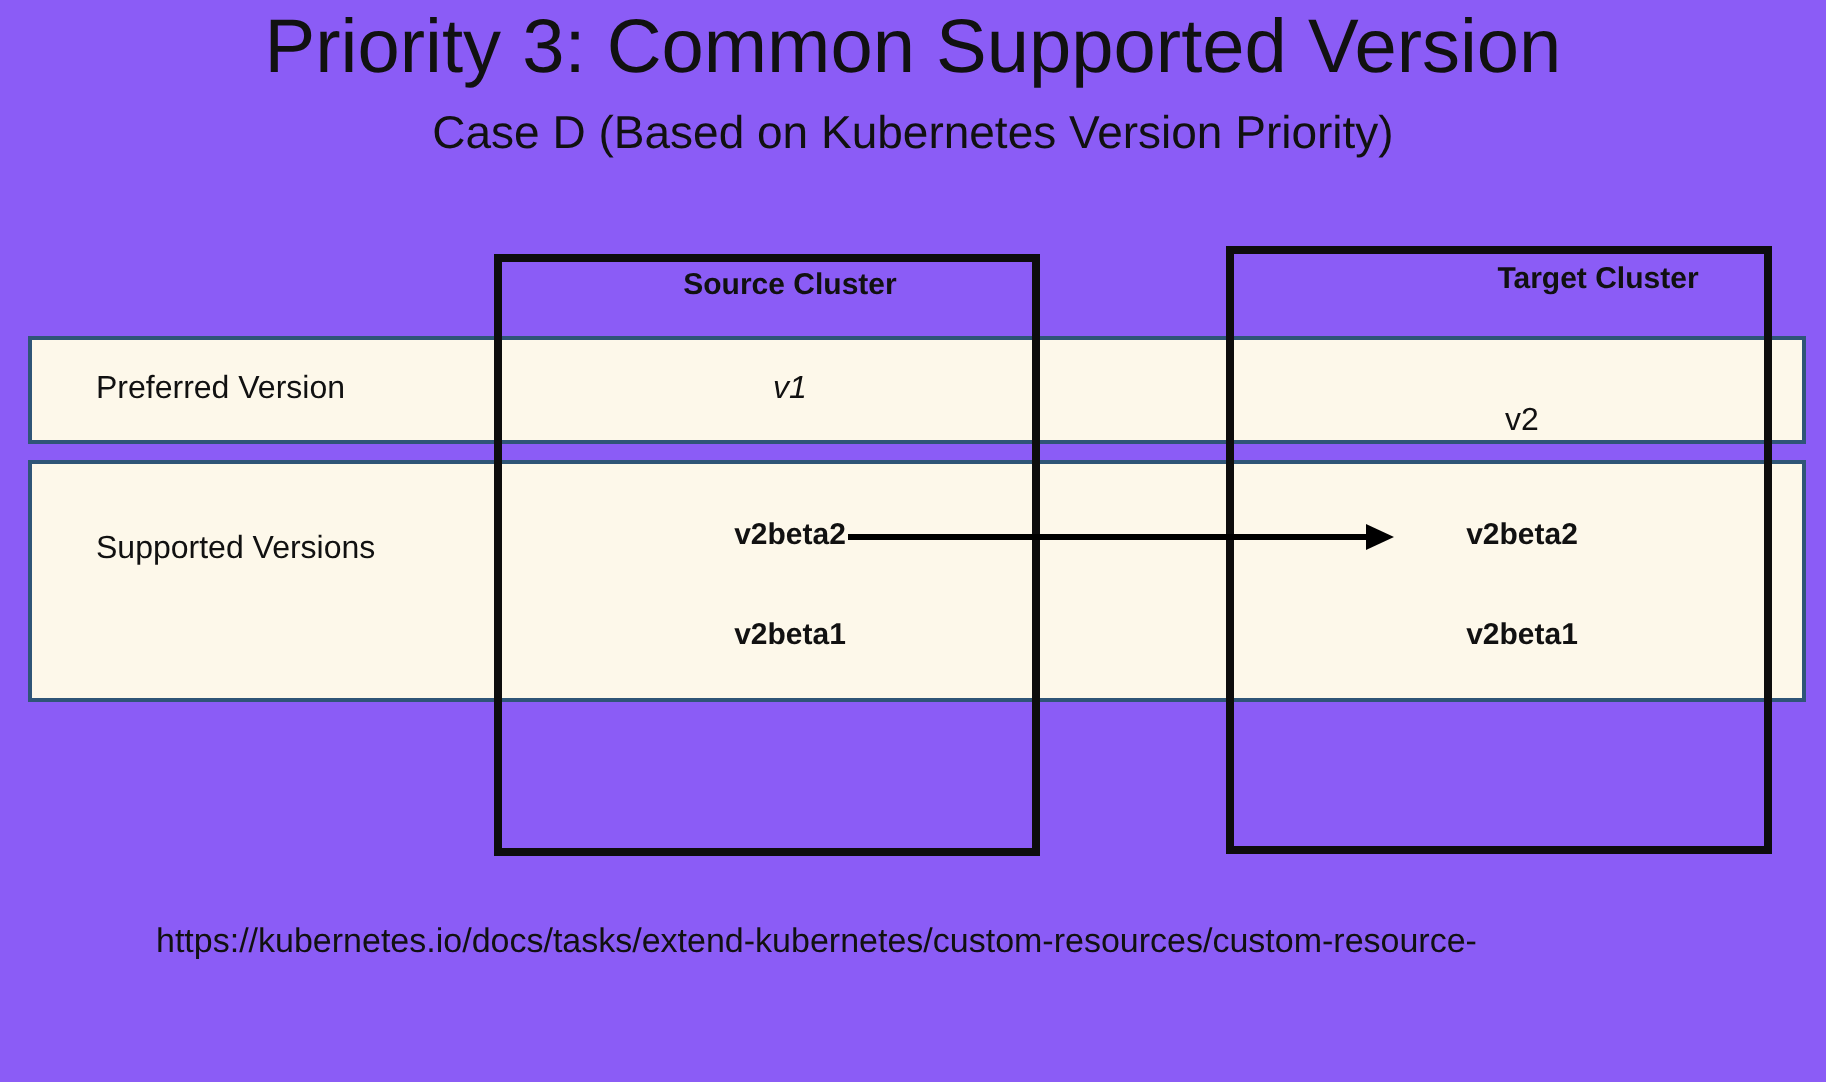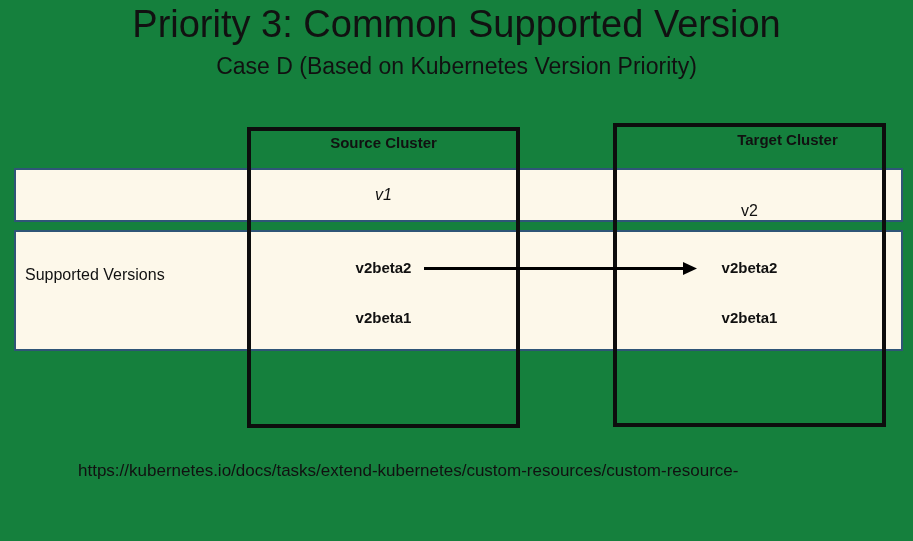--- a/index.html
+++ b/index.html
@@ -1,21 +1,21 @@
 <!DOCTYPE html>
 <html><head>
 <meta charset="utf-8">
 <style>
   * { margin: 0; padding: 0; box-sizing: border-box; }
   html, body { background: #ffffff; }
   .slide {
     position: relative;
     width: 913px;
     height: 541px;
-    background: #15803d;
+    background: #8b5cf6;
     font-family: "Liberation Sans", sans-serif;
     color: #111111;
     overflow: hidden;
   }
   .slide-title {
     position: absolute;
     top: 3px; left: 0;
     width: 100%;
     text-align: center;
     font-size: 38px;
@@ -52,20 +52,21 @@
   }
   .box-source { left: 247px; top: 127px; width: 273px; height: 301px; }
   .box-target { left: 613px; top: 123px; width: 273px; height: 304px; }
   
   .cell {
     position: absolute;
     z-index: 4;
     font-size: 16px;
     color: #111111;
     white-space: nowrap;
+    padding-left: 23px;
   }
   .cell.centered { text-align: center; width: 273px; }
   .cell.bold { font-weight: 700; font-size: 15px; }
   .hdr-source { left: 247px; top: 134px; }
   .hdr-target { left: 613px; top: 131px; margin-left: 38px; }
   .lbl-preferred { left: 25px; top: 186px; }
   .lbl-supported { left: 25px; top: 266px; }
   .val-src-preferred { left: 247px; top: 186px; font-style: italic; }
   .val-tgt-preferred { left: 613px; top: 202px; }
   .val-src-sup0 { left: 247px; top: 259px; }
@@ -100,20 +101,21 @@
 
   <div class="row row-preferred"></div>
   <div class="row row-supported"></div>
 
   <div class="cluster-box box-source"></div>
   <div class="cluster-box box-target"></div>
 
   <div class="cell centered bold hdr-source">Source Cluster</div>
   <div class="cell centered bold hdr-target">Target Cluster</div>
 
+  <div class="cell lbl-preferred">Preferred Version</div>
   <div class="cell lbl-supported">Supported Versions</div>
 
   <div class="cell centered val-src-preferred">v1</div>
   <div class="cell centered val-tgt-preferred">v2</div>
 
   <div class="cell centered bold val-src-sup0">v2beta2</div>
   <div class="cell centered bold val-src-sup1">v2beta1</div>
   <div class="cell centered bold val-tgt-sup0">v2beta2</div>
   <div class="cell centered bold val-tgt-sup1">v2beta1</div>
 

